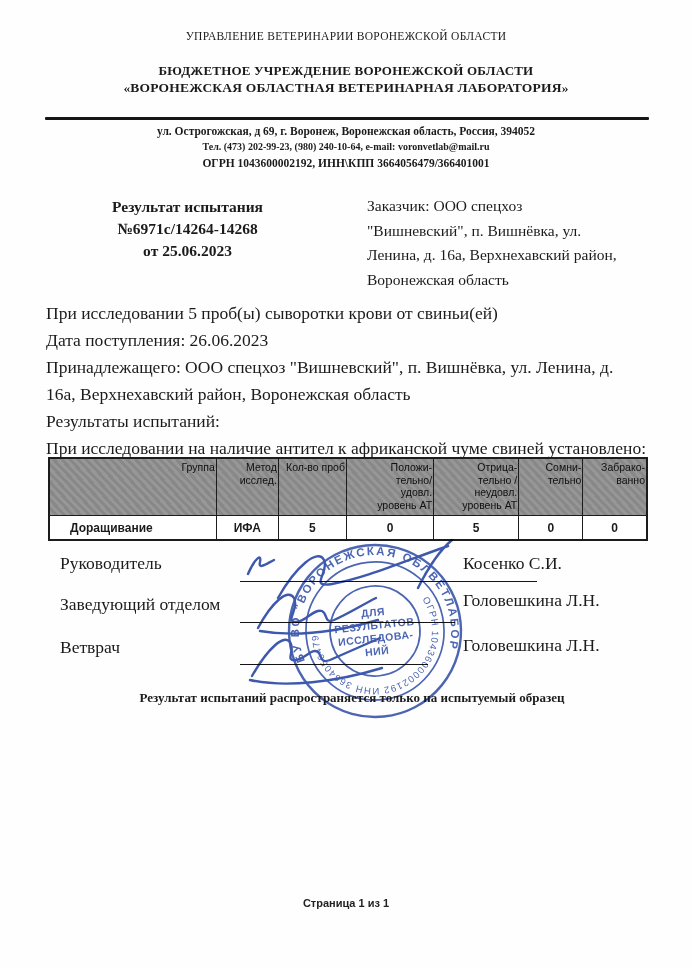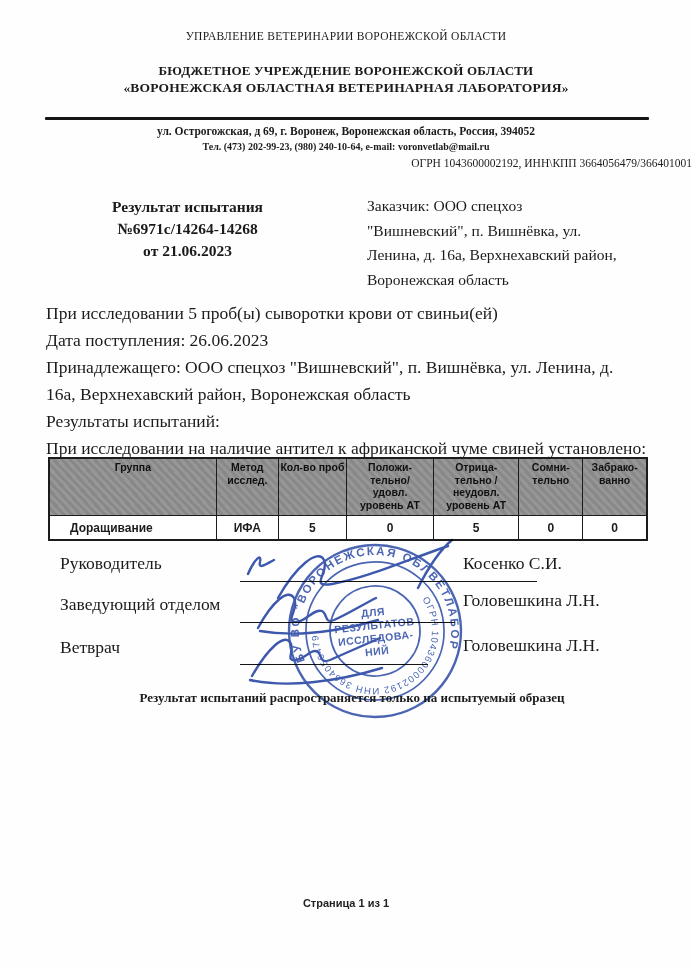--- a/index.html
+++ b/index.html
@@ -10,41 +10,41 @@
   }
   .abs { position:absolute; }
   .ctr { left:0; right:0; text-align:center; }
 
   .authority { top:30px; font-size:11.5px; letter-spacing:.3px; }
   .org1 { top:63px; font-size:13px; font-weight:bold; letter-spacing:.2px; }
   .org2 { top:80px; font-size:13.5px; font-weight:bold; letter-spacing:.2px; }
   .rule { top:117px; left:45px; width:604px; height:3px; background:#161616; border-radius:1px; }
   .addr1 { top:125px; font-size:11.5px; font-weight:bold; }
   .addr2 { top:141px; font-size:10px; font-weight:bold; }
-  .addr3 { top:157px; font-size:11.5px; font-weight:normal;text-align:right; }
+  .addr3 { top:157px; font-size:11.5px; font-weight:bold; }
 
   .result-block { top:196px; left:70px; width:235px; text-align:center;
     font-size:15.5px; font-weight:bold; line-height:22px; }
   .customer-block { top:194px; left:367px; width:252px;
     font-size:15.5px; line-height:24.5px; }
 
   .body-block { top:300px; left:46px; width:600px; font-size:17.5px; line-height:27px; }
   .body-block p { margin:0; }
 
   table.results { position:absolute; top:457px; left:48px; width:600px;
     border-collapse:collapse; table-layout:fixed;
     font-family:"Liberation Sans", sans-serif; }
   table.results th, table.results td { border:1.6px solid #1c1c1c; }
   table.results { border:2px solid #1c1c1c; }
   table.results th {
     background:#8f8f8f;
     background-image:repeating-linear-gradient(47deg, rgba(255,255,255,.07) 0 3px, rgba(0,0,0,.05) 3px 6px);
-    font-size:10.5px; font-weight:bold; color:#101010;
+    font-size:10.5px; font-weight:normal; color:#101010;
     vertical-align:top; padding:2px 1px 2px 1px; height:52px;
-    line-height:12.5px; text-align:center; white-space:pre-line;
+    line-height:12.5px; text-align:right; white-space:pre-line;
   }
   table.results td { background:#fff; font-size:12px; font-weight:bold;
     text-align:center; padding:2px 2px; height:19px; }
   table.results td.left { text-align:left; padding-left:20px; }
 
   .sig-area { top:548px; left:48px; width:596px; height:135px; }
   .sig-label { position:absolute; left:12px; font-size:17.5px; }
   .sig-name { position:absolute; left:415px; font-size:17.5px; }
   .sig-line { position:absolute; left:192px; height:0; border-top:1.7px solid #141414; }
 
@@ -64,21 +64,21 @@
 
   <div class="abs rule"></div>
 
   <div class="abs ctr addr1">ул. Острогожская, д 69, г. Воронеж, Воронежская область, Россия, 394052</div>
   <div class="abs ctr addr2">Тел. (473) 202-99-23, (980) 240-10-64, e-mail: voronvetlab@mail.ru</div>
   <div class="abs ctr addr3">ОГРН 1043600002192, ИНН\КПП 3664056479/366401001</div>
 
   <div class="abs result-block">
     <div>Результат испытания</div>
     <div>№6971с/14264-14268</div>
-    <div>от 21.06.2023</div>
+    <div>от 25.06.2023</div>
   </div>
 
   <div class="abs customer-block">Заказчик: ООО спецхоз "Вишневский", п. Вишнёвка, ул. Ленина, д. 16а, Верхнехавский район, Воронежская область</div>
 
   <div class="abs body-block">
     <p>При исследовании 5 проб(ы) сыворотки крови от свиньи(ей)</p>
     <p>Дата поступления: 26.06.2023</p>
     <p>Принадлежащего: ООО спецхоз "Вишневский", п. Вишнёвка, ул. Ленина, д. 16а, Верхнехавский район, Воронежская область</p>
     <p>Результаты испытаний:</p>
     <p>При исследовании на наличие антител к африканской чуме свиней установлено:</p>

